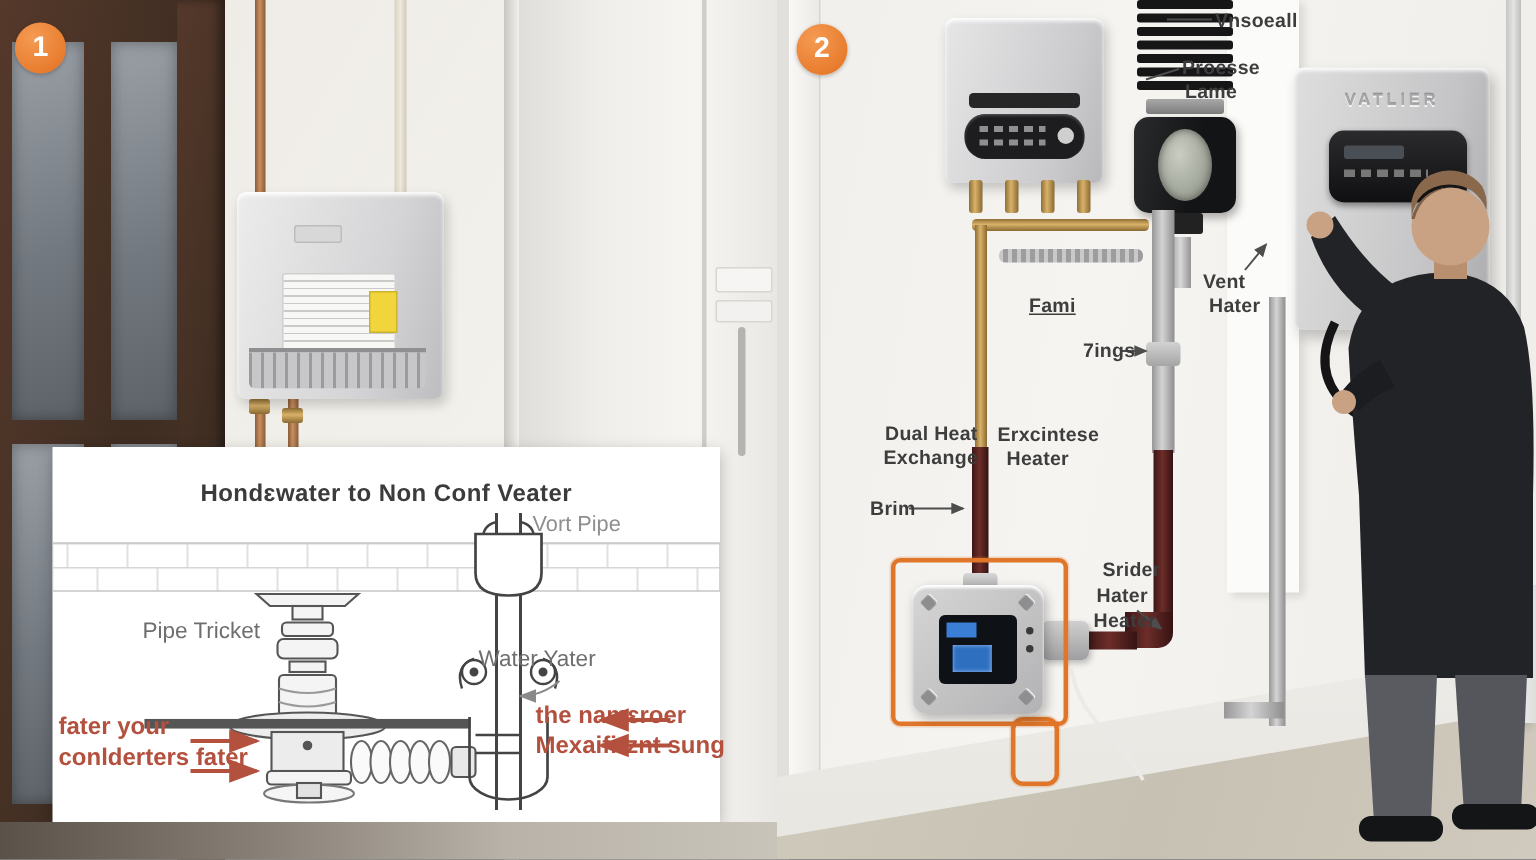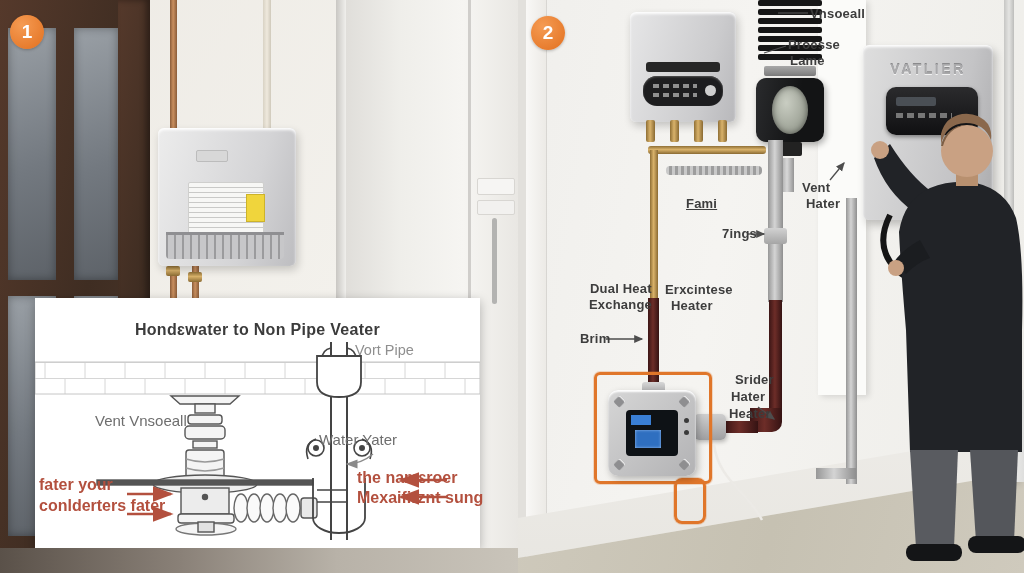--- a/index.html
+++ b/index.html
@@ -30,21 +30,21 @@
   .dlbl{color:#6e6e6e;font-size:15px;white-space:nowrap;}
   .dlbl-light{color:#8f8f8f;font-size:14.5px;white-space:nowrap;}
   .red-ann{color:#b3503e;font-size:16px;font-weight:600;line-height:21px;white-space:nowrap;}
   
   #right-panel{left:518px;top:0;width:506px;height:573px;background:linear-gradient(100deg,#f0efec,#f5f4f1 40%,#eeede9);}
   .rlbl{position:absolute;font-size:13px;color:#3d3d3d;font-weight:600;white-space:nowrap;letter-spacing:.2px;z-index:26;}
   #heater-tl{background:linear-gradient(105deg,#e6e6e7,#cbcbcd 70%,#b8b8bb);border-radius:6px;
         box-shadow:2px 4px 8px rgba(0,0,0,.2),inset 0 2px 3px #fff;}
   #heater-r{background:linear-gradient(100deg,#dedede,#c4c4c6 70%,#ababad);border-radius:6px;
         box-shadow:3px 5px 9px rgba(0,0,0,.22),inset 0 2px 3px #fff;}
-  .brand-embossed{color:#a9a9ab;font-size:14px;font-weight:700;letter-spacing:2.5px;
+  .brand-embossed{color:#a9a9ab;font-size:11px;font-weight:700;letter-spacing:2.5px;
         text-shadow:0 1px 0 #f2f2f2,0 -1px 0 #8a8a8c;}
   .pipe-gray{background:linear-gradient(90deg,#979797,#d4d4d4 45%,#8f8f8f);}
   .pipe-maroon{background:linear-gradient(90deg,#3c1616,#6d2d28 45%,#351313);}
   .pipe-brass{background:linear-gradient(180deg,#8f6f35,#d9b26a 45%,#8a6a32);}
   .pipe-brass-v{background:linear-gradient(90deg,#8f6f35,#d9b26a 45%,#8a6a32);}
   .fin{background:#161616;border-radius:2px;}
   #ctrl-box{background:linear-gradient(135deg,#d6d6d6,#b2b2b4);border-radius:10px;
         box-shadow:2px 3px 7px rgba(0,0,0,.25),inset 0 2px 2px #fff;}
   .orange-outline{border:3px solid #e0762a;border-radius:6px;box-shadow:0 0 0 1px rgba(224,118,42,.25);}
   .screw{width:9px;height:9px;background:#8e8e90;border-radius:2px;transform:rotate(45deg);box-shadow:inset 0 1px 1px #fff;}
@@ -150,23 +150,23 @@
 
         <g stroke="#b3503e" stroke-width="2.6">
           <path d="M92 196 H136" marker-end="url(#ar)"></path>
           <path d="M92 216 H136" marker-end="url(#ar)"></path>
           <path d="M412 182 H366" marker-end="url(#ar)"></path>
           <path d="M412 199 H366" marker-end="url(#ar)"></path>
         </g>
         <path d="M338 156 q-12 10 -26 10" stroke="#8a8a8a" stroke-width="1.5" fill="none" marker-end="url(#ag)"></path>
       </svg>
 
-      <div class="abs dtitle2" style="top:23px;">Hondɛwater to Non Pipe Veater</div>
+      <div class="abs dtitle2" style="top:23px;">Hondɛwater to Non Conf Veater</div>
       <div class="abs dlbl-light" style="left:320px;top:44px;">Vort Pipe</div>
-      <div class="abs dlbl" style="left:60px;top:114px;">Vent Vnsoeall</div>
+      <div class="abs dlbl" style="left:60px;top:114px;">Pipe Tricket</div>
       <div class="abs dlbl" style="left:284px;top:133px;">Water Yater</div>
       <div class="abs red-ann" style="left:4px;top:176px;">
         <div>fater your</div>
         <div>conlderters fater</div>
       </div>
       <div class="abs red-ann" style="left:322px;top:170px;line-height:20px;">
         <div>the namɛroer</div>
         <div>Mexaifirznt sung</div>
       </div>
     </div>

